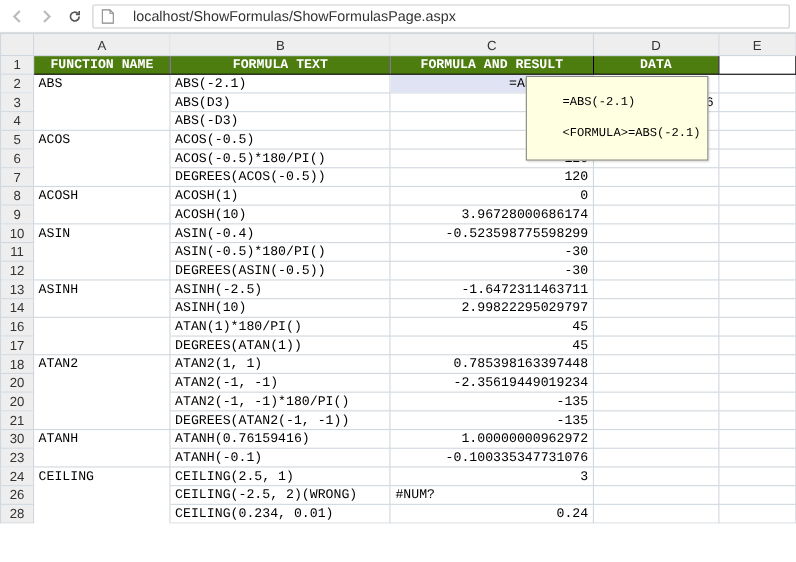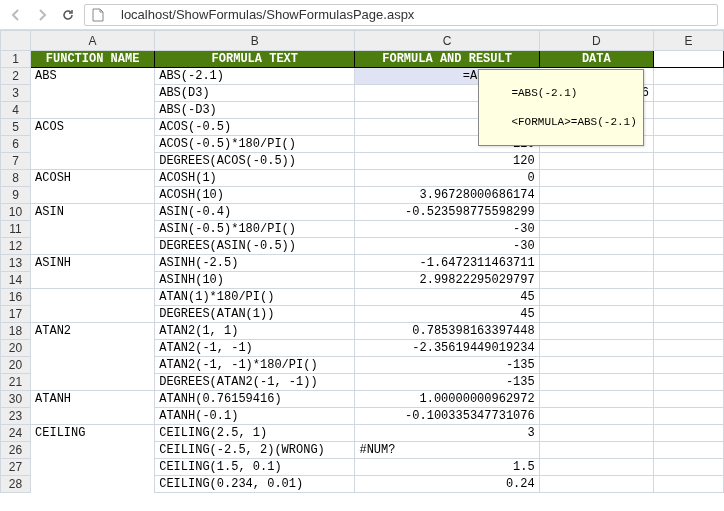--- a/index.html
+++ b/index.html
@@ -268,28 +268,20 @@
         </tr>
         <tr>
           <th class="row-header">26</th>
           <td class="cell left nb-top nb-bottom"></td>
           <td class="cell left">CEILING(-2.5, 2)(WRONG)</td>
           <td class="cell left">#NUM?</td>
           <td class="cell right"></td>
           <td class="cell"></td>
         </tr>
         <tr>
-          <th class="row-header">27</th>
-          <td class="cell left nb-top nb-bottom"></td>
-          <td class="cell left">CEILING(1.5, 0.1)</td>
-          <td class="cell right">1.5</td>
-          <td class="cell right"></td>
-          <td class="cell"></td>
-        </tr>
-        <tr>
           <th class="row-header">28</th>
           <td class="cell left nb-top nb-bottom"></td>
           <td class="cell left">CEILING(0.234, 0.01)</td>
           <td class="cell right">0.24</td>
           <td class="cell right"></td>
           <td class="cell"></td>
         </tr>
       </tbody>
   </table>
   <div class="tooltip" style="left:478px; top:39px;">

